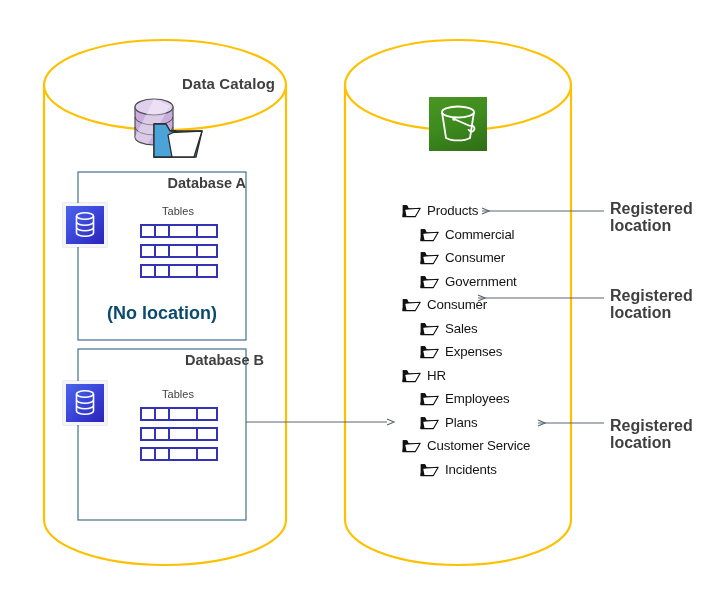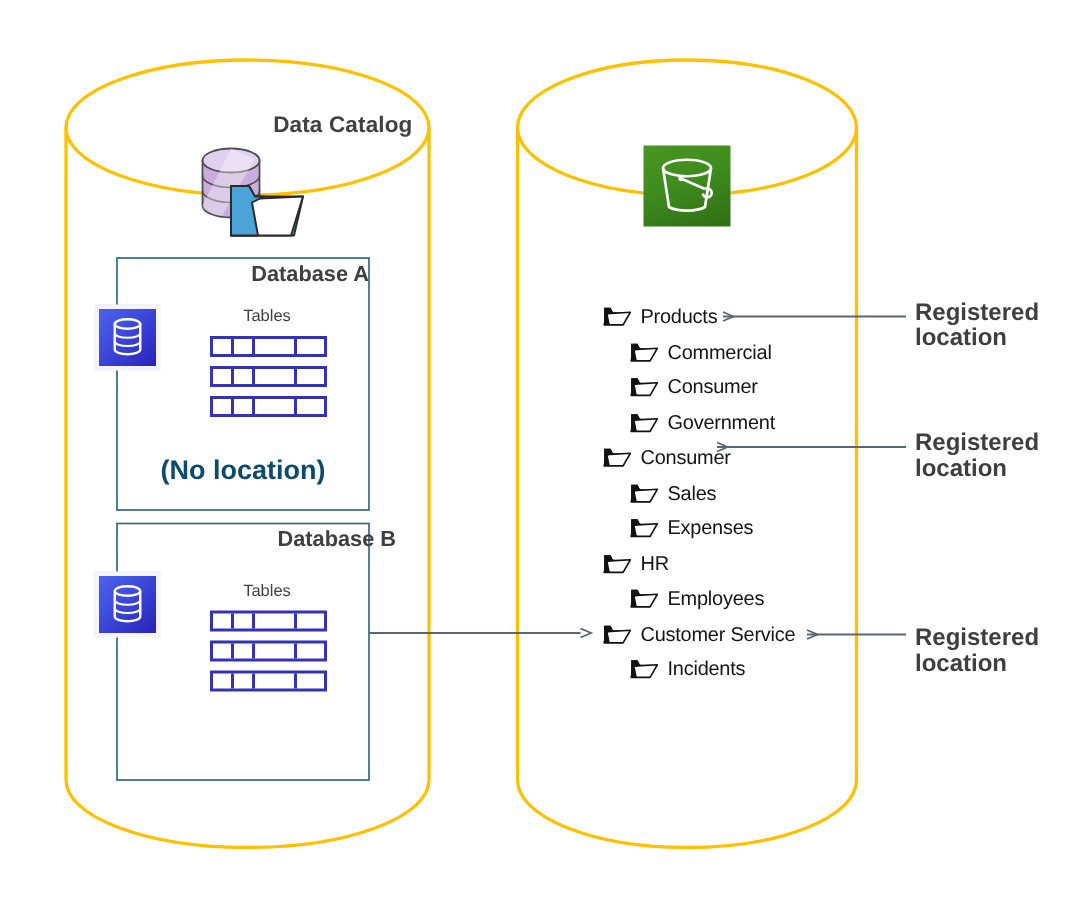--- a/index.html
+++ b/index.html
@@ -395,20 +395,30 @@
       <span class="folder-glyph">
         <svg viewBox="0 0 19 15" style="width:19px;height:15px">
           <path d="M0.8,2.2 L0.8,13.6 L13.4,13.6 L18.2,5.2 L6.6,5.2 L5.0,2.2 Z" fill="#111111"></path>
           <path d="M2.4,6.2 L18.2,5.2 L13.4,13.6 L0.8,13.6 Z" fill="#ffffff" stroke="#111111" stroke-width="1.1" stroke-linejoin="round"></path>
           <path d="M0.8,2.2 L0.8,13.6 L4.6,13.6 L3.2,6.6 L8.0,5.2 L6.6,5.2 L5.0,2.2 Z" fill="#111111"></path>
         </svg>
       </span>
       <span class="folder-label">Employees</span>
     </div>
 
+    <div class="folder-item child">
+      <span class="folder-glyph">
+        <svg viewBox="0 0 19 15" style="width:19px;height:15px">
+          <path d="M0.8,2.2 L0.8,13.6 L13.4,13.6 L18.2,5.2 L6.6,5.2 L5.0,2.2 Z" fill="#111111"></path>
+          <path d="M2.4,6.2 L18.2,5.2 L13.4,13.6 L0.8,13.6 Z" fill="#ffffff" stroke="#111111" stroke-width="1.1" stroke-linejoin="round"></path>
+          <path d="M0.8,2.2 L0.8,13.6 L4.6,13.6 L3.2,6.6 L8.0,5.2 L6.6,5.2 L5.0,2.2 Z" fill="#111111"></path>
+        </svg>
+      </span>
+      <span class="folder-label">Plans</span>
+    </div>
 
     <div class="folder-item">
       <span class="folder-glyph">
         <svg viewBox="0 0 19 15" style="width:19px;height:15px">
           <path d="M0.8,2.2 L0.8,13.6 L13.4,13.6 L18.2,5.2 L6.6,5.2 L5.0,2.2 Z" fill="#111111"></path>
           <path d="M2.4,6.2 L18.2,5.2 L13.4,13.6 L0.8,13.6 Z" fill="#ffffff" stroke="#111111" stroke-width="1.1" stroke-linejoin="round"></path>
           <path d="M0.8,2.2 L0.8,13.6 L4.6,13.6 L3.2,6.6 L8.0,5.2 L6.6,5.2 L5.0,2.2 Z" fill="#111111"></path>
         </svg>
       </span>
       <span class="folder-label">Customer Service</span>

